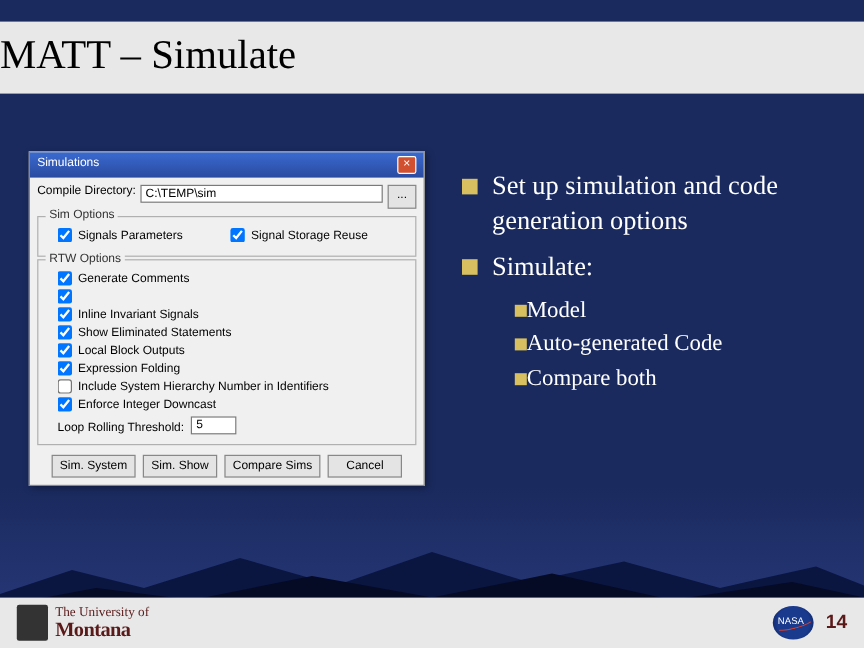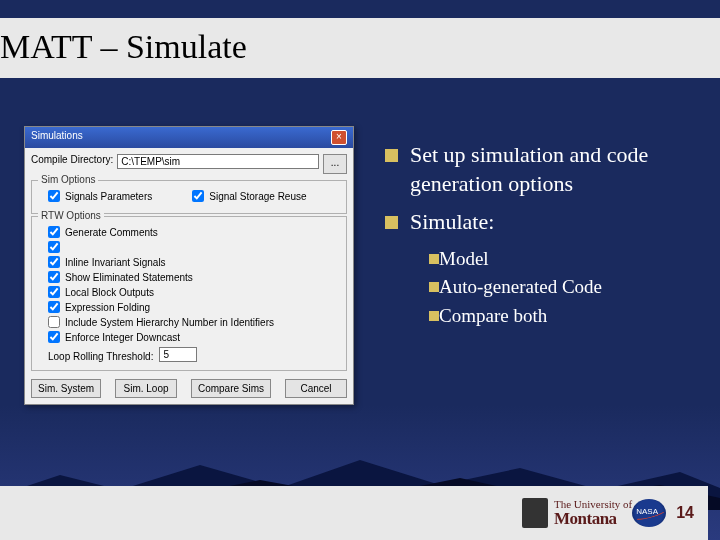--- a/index.html
+++ b/index.html
@@ -16,32 +16,32 @@
 .row label.lbl{min-width:78px}
 .row input[type=text].wide{flex:1;border:1px solid #7a7a7a;padding:1px 3px;font-size:10px}
 .btn-dots{width:22px;height:18px;border:1px solid #888;background:#e4e4e4;font-size:10px;text-align:center;line-height:15px}
 .grp{border:1px solid #b0b0b0;margin-bottom:2px;padding:6px 16px 8px;position:relative}
 .grp .legend{position:absolute;top:-7px;left:6px;background:#f0f0f0;padding:0 3px;font-size:10px;color:#333}
 .chk{display:flex;align-items:center;gap:5px;margin:3px 0;font-size:10px}
 .chk input{width:12px;height:12px;margin:0}
 .sim-opts{display:flex;gap:40px}
 .thresh{display:flex;align-items:flex-end;gap:6px;margin-top:4px}
 .thresh input{width:30px;border:1px solid #7a7a7a;padding:1px 3px;font-size:10px}
-.dlg-btns{display:flex;justify-content:space-between;gap:6px;margin-top:8px}
+.dlg-btns{display:flex;justify-content:center;gap:6px;margin-top:8px}
 .dlg-btns button{font-size:10px;padding:3px 6px;border:1px solid #888;background:#e4e4e4;min-width:62px}
 
 .bullets{position:absolute;top:141px;left:385px;width:310px;color:#fff;font-size:22px;line-height:1.3}
 .b1{display:flex;align-items:flex-start;gap:12px;margin-bottom:10px}
 .b1 .sq{width:13px;height:13px;background:#d8c060;margin-top:8px;flex:0 0 13px}
 .b2{margin-left:44px;display:flex;align-items:flex-start;margin-bottom:4px;font-size:19px}
 .b2 .sq{width:10px;height:10px;background:#d8c060;margin-top:7px;flex:0 0 10px}
 
 .mountains{position:absolute;bottom:30px;left:0;right:0;height:60px;overflow:hidden}
 .mountains svg{width:100%;height:100%}
-.footer{position:absolute;bottom:0;left:0;right:12px;height:54px;background:#e8e8e8;display:flex;align-items:center;justify-content:flex-end;padding:0 14px;box-sizing:border-box}
+.footer{position:absolute;bottom:0;left:0;right:0;height:42px;background:#e8e8e8;display:flex;align-items:center;justify-content:space-between;padding:0 14px;box-sizing:border-box}
 .logo-left{display:flex;align-items:center;gap:6px;color:#5a1a1a;font-family:"Times New Roman",serif}
 .logo-left .mark{width:26px;height:30px;background:#333;border-radius:2px}
 .logo-left .txt{font-size:11px;line-height:1}
 .logo-left .big{font-size:17px;font-weight:bold;letter-spacing:-.5px}
 .footer-right{display:flex;align-items:center;gap:10px}
 .nasa{width:34px;height:28px;background:radial-gradient(circle at 50% 50%,#1a3a8e 60%,#0a1a4e 100%);border-radius:50%;position:relative}
 .nasa:after{content:"";position:absolute;left:2px;top:11px;width:30px;height:6px;border:1.5px solid #d04030;border-color:transparent transparent #d04030 transparent;border-radius:50%;transform:rotate(-15deg)}
 .nasa span{position:absolute;top:8px;left:4px;color:#fff;font-size:8px;font-weight:normal;font-family:Arial}
 .pagenum{color:#5a1a1a;font-size:16px;font-weight:bold;font-family:Arial}
 </style>
@@ -112,21 +112,21 @@
             <span>Enforce Integer Downcast</span>
           </label>
         <div class="thresh">
           <span>Loop Rolling Threshold:</span>
           <input type="text" value="5" style="">
         </div>
       </div>
 
       <div class="dlg-btns">
         <button>Sim. System</button>
-        <button>Sim. Loop</button>
+        <button>Sim. Show</button>
         <button>Compare Sims</button>
         <button>Cancel</button>
       </div>
     </div>
   </div>
 
   <div class="bullets">
     <div class="b1">
         <div class="sq"></div>
         <div>Set up simulation and code generation options</div>

